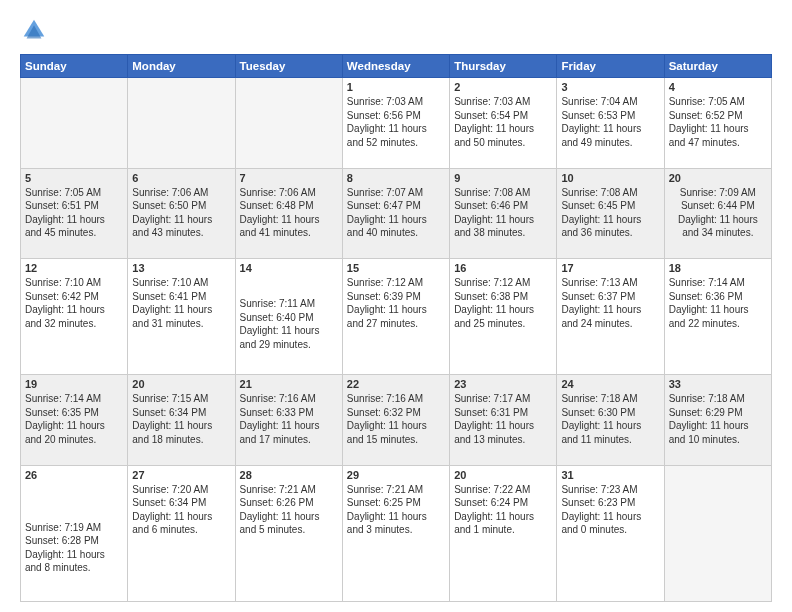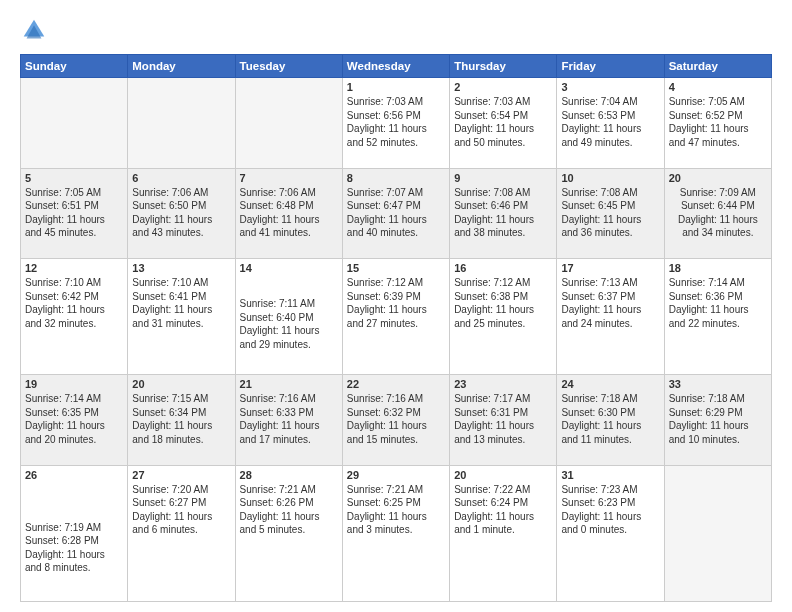--- a/index.html
+++ b/index.html
@@ -326,21 +326,21 @@
           <td>
             <div class="day-number">26</div>
             <div class="day-info" style="white-space: pre-line; margin-top: 40px;">Sunrise: 7:19 AM
 Sunset: 6:28 PM
 Daylight: 11 hours
 and 8 minutes.</div>
           </td>
           <td>
             <div class="day-number">27</div>
             <div class="day-info" style="white-space: pre-line;">Sunrise: 7:20 AM
-Sunset: 6:27 PM
+Sunset: 6:34 PM
 Daylight: 11 hours
 and 6 minutes.</div>
           </td>
           <td>
             <div class="day-number">28</div>
             <div class="day-info" style="white-space: pre-line;">Sunrise: 7:21 AM
 Sunset: 6:26 PM
 Daylight: 11 hours
 and 5 minutes.</div>
           </td>

